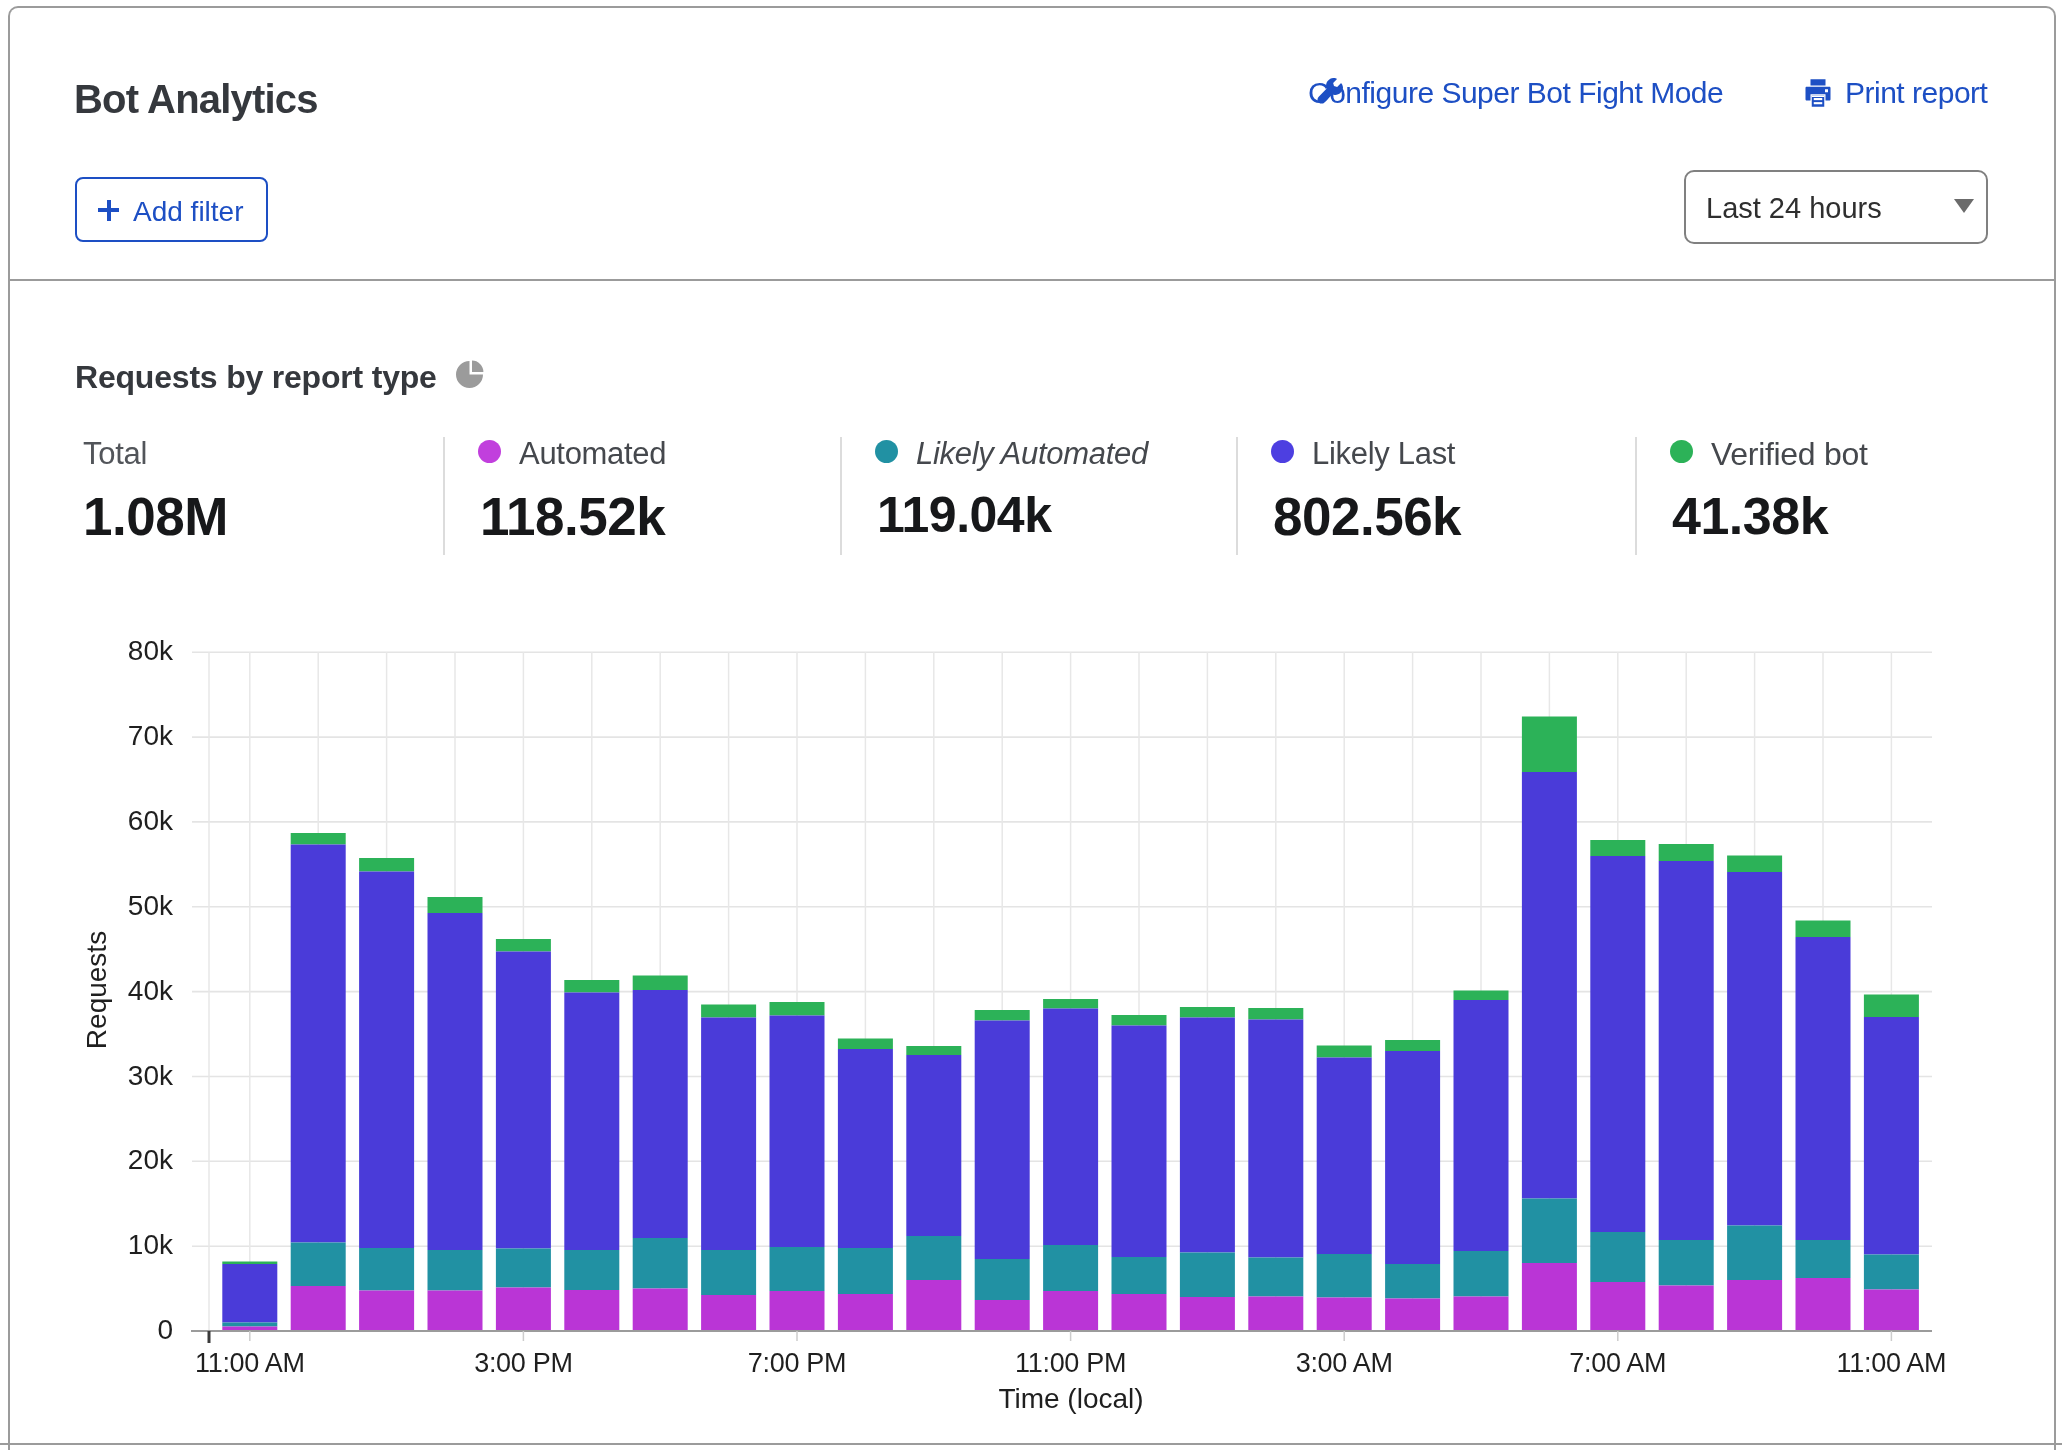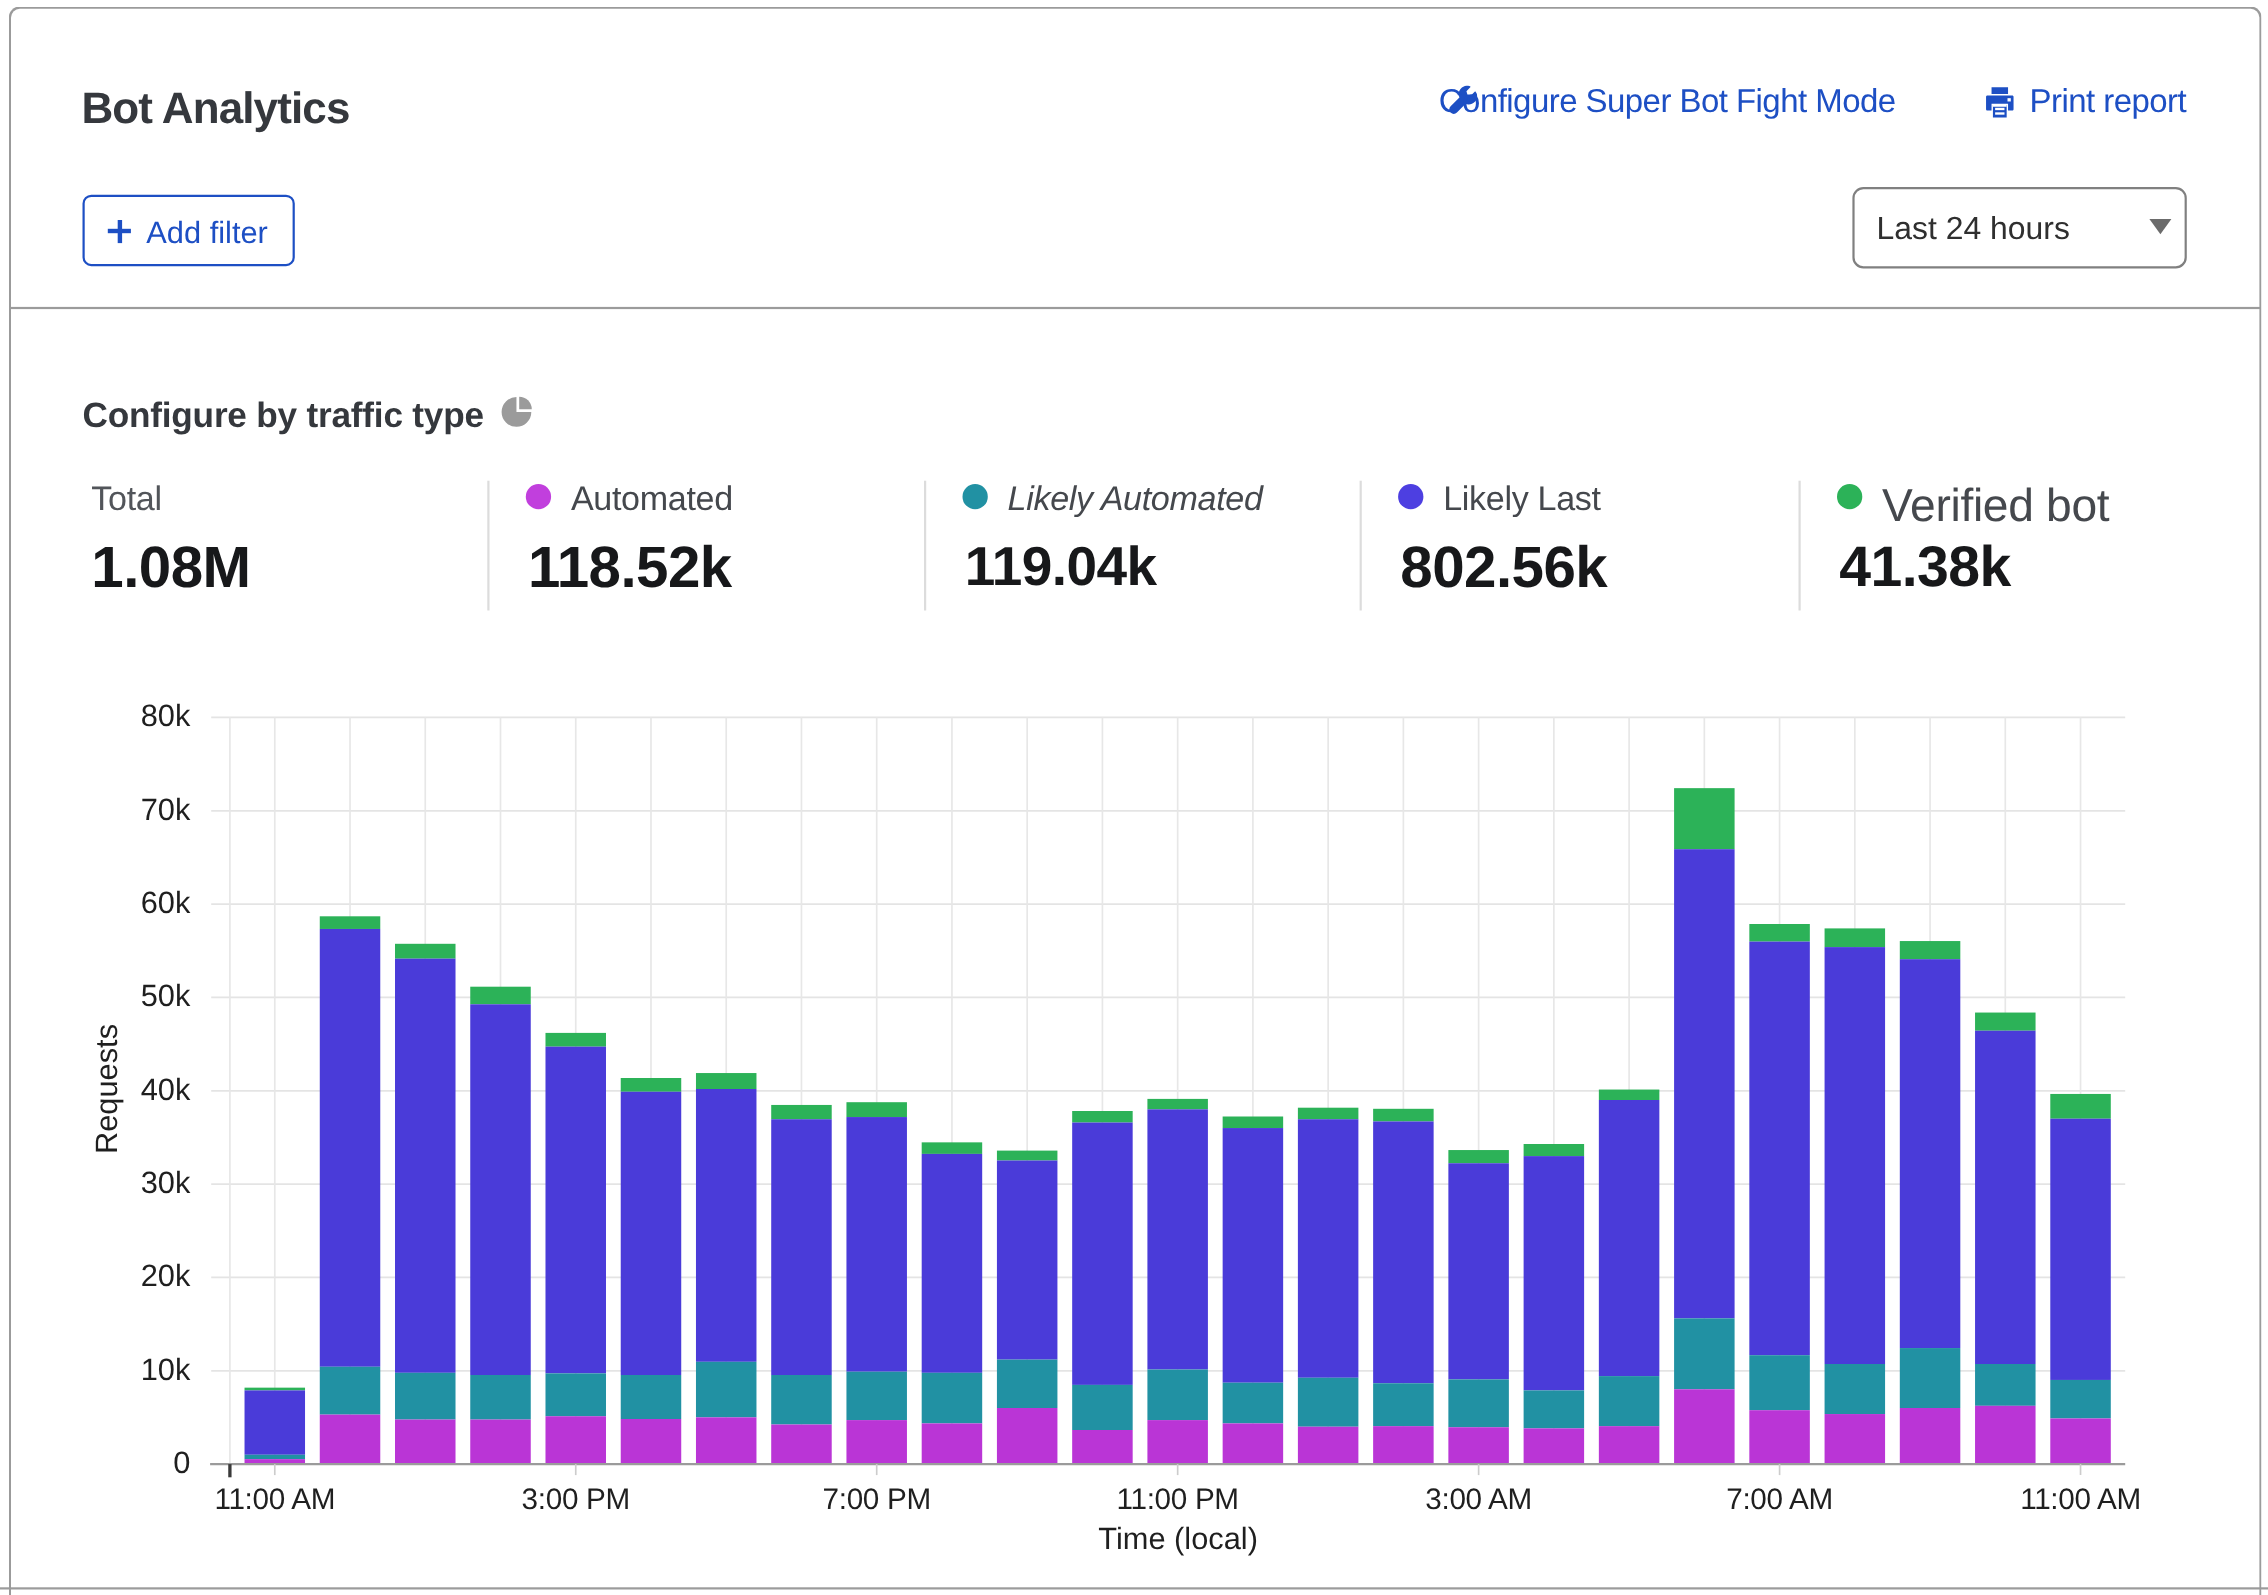--- a/index.html
+++ b/index.html
@@ -33,21 +33,21 @@
 
 <div class="abs" style="left:75px;top:177px;width:193px;height:65px;border:2px solid #1d4fc4;border-radius:8px;"></div>
 <div class="abs" style="left:98px;top:208px;width:21px;height:4px;background:#1d4fc4;"></div>
 <div class="abs" style="left:106.5px;top:199.5px;width:4px;height:21px;background:#1d4fc4;"></div>
 <div class="abs" style="left:133px;top:196px;font-size:28px;color:#1d4fc4;">Add filter</div>
 
 <div class="abs" style="left:1684px;top:170px;width:304px;height:74px;border:2px solid #808080;border-radius:10px;"></div>
 <div class="abs" style="left:1706px;top:192px;font-size:29px;color:#2f2f2f;">Last 24 hours</div>
 <div class="abs" style="left:1954px;top:199px;width:0;height:0;border-left:10px solid transparent;border-right:10px solid transparent;border-top:14px solid #6b6b6b;"></div>
 
-<div class="abs" style="left:75px;top:359px;font-size:32px;letter-spacing:-0.2px;font-weight:700;color:#35383d;">Configure by traffic type</div>
+<div class="abs" style="left:75px;top:359px;font-size:32px;letter-spacing:-0.2px;font-weight:700;color:#35383d;">Requests by report type</div>
 <svg width="29" height="29" viewBox="0 0 29 29" style="position:absolute;left:455px;top:360px">
 <path fill="#9b9b9b" d="M14.5 1 A13.5 13.5 0 1 0 28 14.5 L14.5 14.5 Z"></path>
 <path fill="#9b9b9b" d="M17 12 L17 0.6 A11.5 11.5 0 0 1 28.4 12 Z"></path>
 </svg>
 
 <div class="abs" style="left:443px;top:437px;width:2px;height:118px;background:#dcdcdc;"></div>
 <div class="abs" style="left:840px;top:437px;width:2px;height:118px;background:#dcdcdc;"></div>
 <div class="abs" style="left:1236px;top:437px;width:2px;height:118px;background:#dcdcdc;"></div>
 <div class="abs" style="left:1635px;top:437px;width:2px;height:118px;background:#dcdcdc;"></div>
 
@@ -60,21 +60,21 @@
 
 <div class="abs" style="left:875px;top:440px;width:23px;height:23px;border-radius:50%;background:#2191a3;"></div>
 <div class="abs" style="left:916px;top:436px;font-size:31px;letter-spacing:-0.3px;color:#45484d;font-style:italic;">Likely Automated</div>
 <div class="abs" style="left:877px;top:486px;font-size:50px;letter-spacing:-0.5px;font-weight:700;color:#17181a;">119.04k</div>
 
 <div class="abs" style="left:1271px;top:440px;width:23px;height:23px;border-radius:50%;background:#4d3fe1;"></div>
 <div class="abs" style="left:1312px;top:436px;font-size:31px;letter-spacing:-0.3px;color:#45484d;">Likely Last</div>
 <div class="abs" style="left:1273px;top:486px;font-size:53px;letter-spacing:-0.5px;font-weight:700;color:#17181a;">802.56k</div>
 
 <div class="abs" style="left:1670px;top:440px;width:23px;height:23px;border-radius:50%;background:#2cb258;"></div>
-<div class="abs" style="left:1711px;top:436px;font-size:42px;letter-spacing:-0.3px;color:#45484d;">Verified bot</div>
+<div class="abs" style="left:1711px;top:436px;font-size:32px;letter-spacing:-0.3px;color:#45484d;">Verified bot</div>
 <div class="abs" style="left:1672px;top:486px;font-size:52px;letter-spacing:-0.5px;font-weight:700;color:#17181a;">41.38k</div>
 
 <svg width="2062" height="1450" viewBox="0 0 2062 1450" style="position:absolute;left:0;top:0;font-family:'Liberation Sans',sans-serif">
 <line x1="192" y1="1246.2" x2="1932" y2="1246.2" stroke="#e4e4e4" stroke-width="1.6"></line>
 <line x1="192" y1="1161.3" x2="1932" y2="1161.3" stroke="#e4e4e4" stroke-width="1.6"></line>
 <line x1="192" y1="1076.5" x2="1932" y2="1076.5" stroke="#e4e4e4" stroke-width="1.6"></line>
 <line x1="192" y1="991.6" x2="1932" y2="991.6" stroke="#e4e4e4" stroke-width="1.6"></line>
 <line x1="192" y1="906.8" x2="1932" y2="906.8" stroke="#e4e4e4" stroke-width="1.6"></line>
 <line x1="192" y1="821.9" x2="1932" y2="821.9" stroke="#e4e4e4" stroke-width="1.6"></line>
 <line x1="192" y1="737.1" x2="1932" y2="737.1" stroke="#e4e4e4" stroke-width="1.6"></line>

